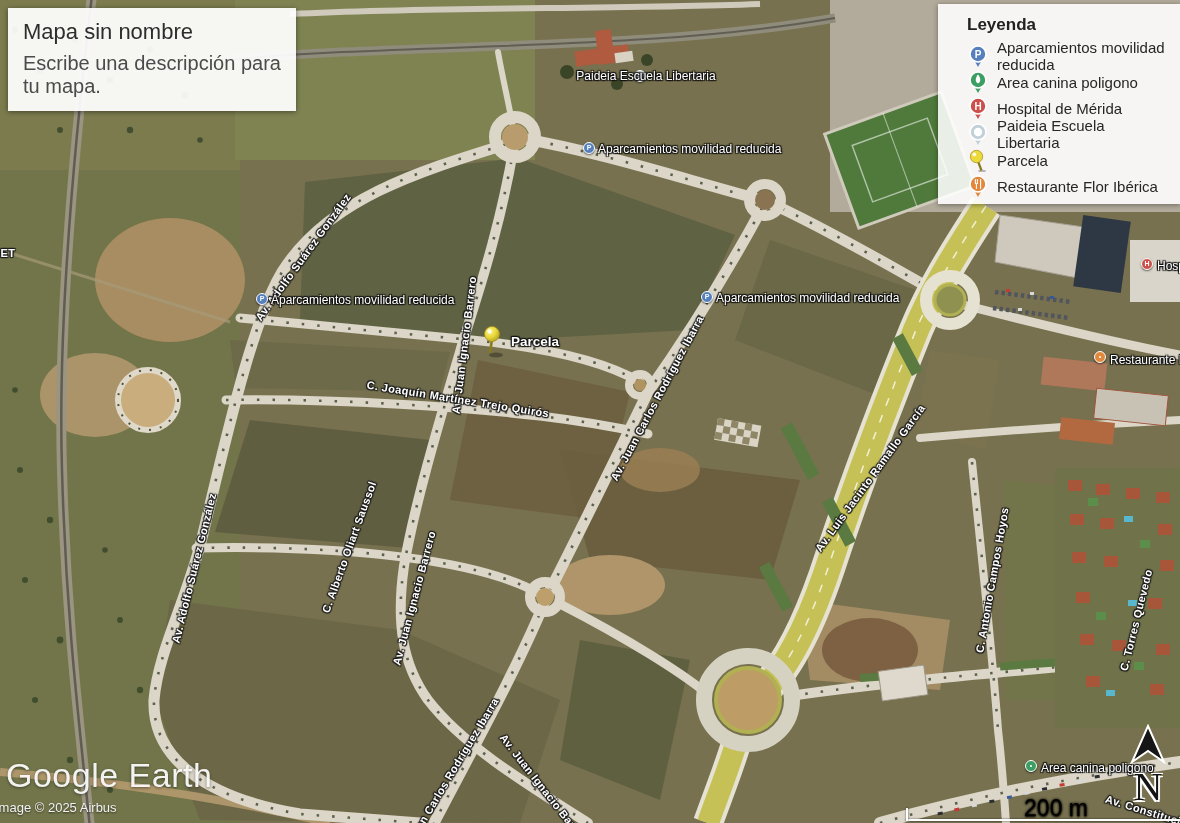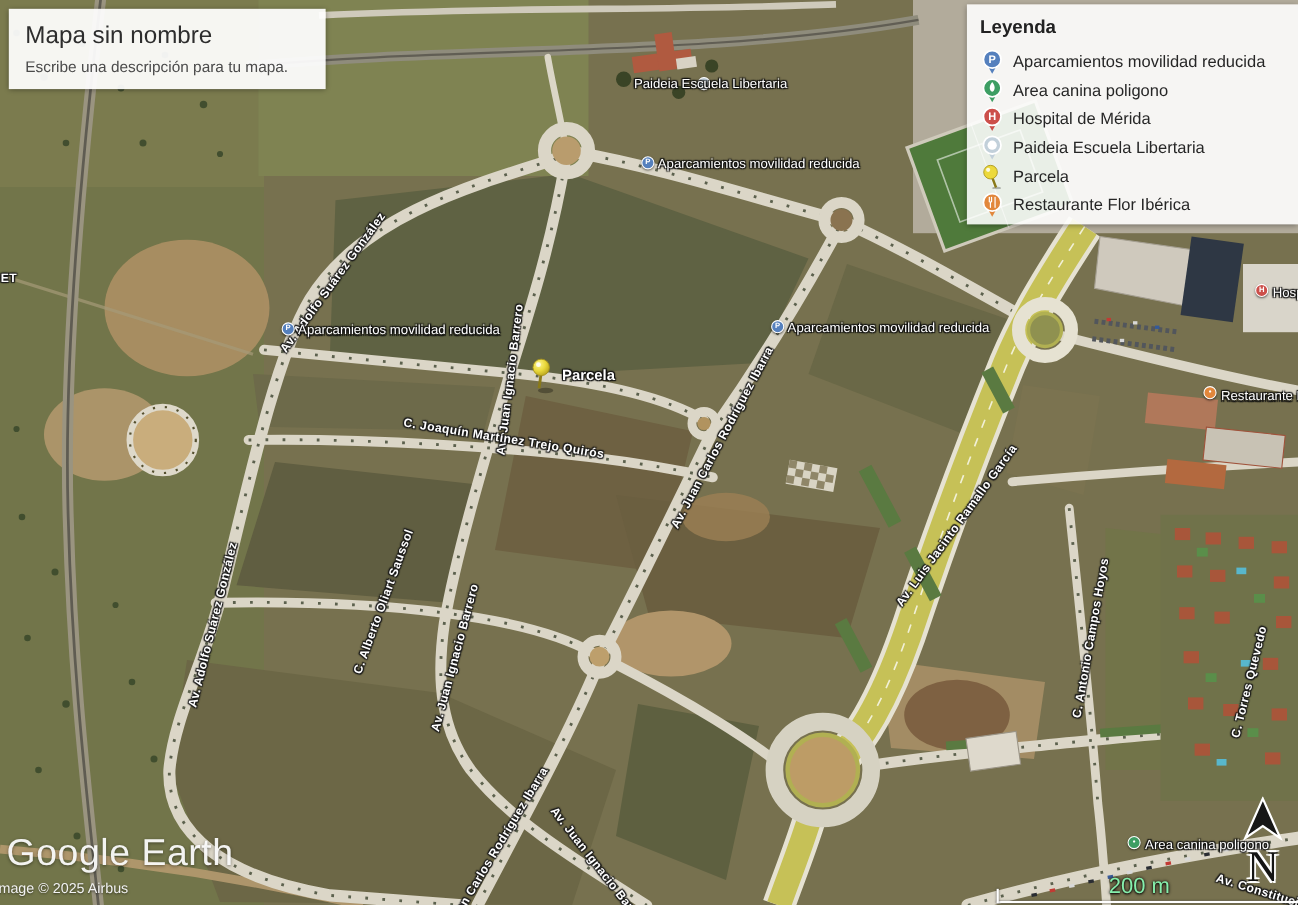--- a/index.html
+++ b/index.html
@@ -30,45 +30,45 @@
     color:#fff;font-size:7px;font-weight:700;line-height:9px;text-align:center;
     transform:translate(-50%,-50%);
   }
   
   .title-card{
     position:absolute;left:8px;top:8px;width:288px;
     background:rgba(255,255,255,.93);box-shadow:0 1px 5px rgba(0,0,0,.45);
     padding:11px 15px 13px 15px;box-sizing:border-box;
   }
   .title-card h1{margin:0;font-size:22px;font-weight:400;color:#2d2d2d;}
-  .title-card p{margin:7px 0 0 0;font-size:14px;color:#4b4b4b;}
+  .title-card p{margin:7px 0 0 0;font-size:20px;color:#4b4b4b;}
   
   .legend{
-    position:absolute;right:0;top:4px;width:301px;height:200px;
+    position:absolute;right:0;top:4px;width:242px;height:200px;
     background:rgba(255,255,255,.88);box-shadow:0 1px 5px rgba(0,0,0,.4);
-    padding:11px 10px 10px 12px;box-sizing:border-box;
+    padding:11px 10px 10px 29px;box-sizing:border-box;
   }
   .legend h2{margin:0 0 8px 0;font-size:17px;font-weight:700;color:#222;}
   .legend-row{display:flex;align-items:center;height:26px;}
   .legend-row .licon{width:22px;height:24px;flex:0 0 22px;margin-right:8px;}
   .legend-row .ltext{font-size:15px;color:#262626;}
   
   .ge-logo{
     position:absolute;left:6px;top:756px;font-size:34px;font-weight:400;letter-spacing:.5px;
     color:rgba(255,255,255,.93);text-shadow:0 1px 3px rgba(0,0,0,.45);
   }
   .copyright{
     position:absolute;left:-5px;top:800px;font-size:13px;color:#f2f2f2;
     text-shadow:0 1px 2px rgba(0,0,0,.6);
   }
   
   .scale-line{position:absolute;left:906px;top:819px;width:274px;height:2px;background:#fff;box-shadow:0 0 2px rgba(0,0,0,.7);}
   .scale-tick{position:absolute;left:906px;top:808px;width:2px;height:13px;background:#fff;box-shadow:0 0 2px rgba(0,0,0,.7);}
   .scale-text{
-    position:absolute;left:1008px;top:795px;width:80px;text-align:left;font-size:20px;color:#86efac;
+    position:absolute;left:1008px;top:795px;width:80px;text-align:right;font-size:23px;color:#000000;
     text-shadow:0 1px 2px #000,0 0 3px #000;
   }
   
   .compass{position:absolute;left:1120px;top:724px;width:56px;height:84px;text-align:center;}
   .compass .nletter{
     font-family:"Liberation Serif","DejaVu Serif",serif;font-size:40px;line-height:38px;color:#141414;
     text-shadow:-1.5px -1.5px 0 #fff,1.5px -1.5px 0 #fff,-1.5px 1.5px 0 #fff,1.5px 1.5px 0 #fff,0 0 3px #fff;
   }
 </style>
 </head>

